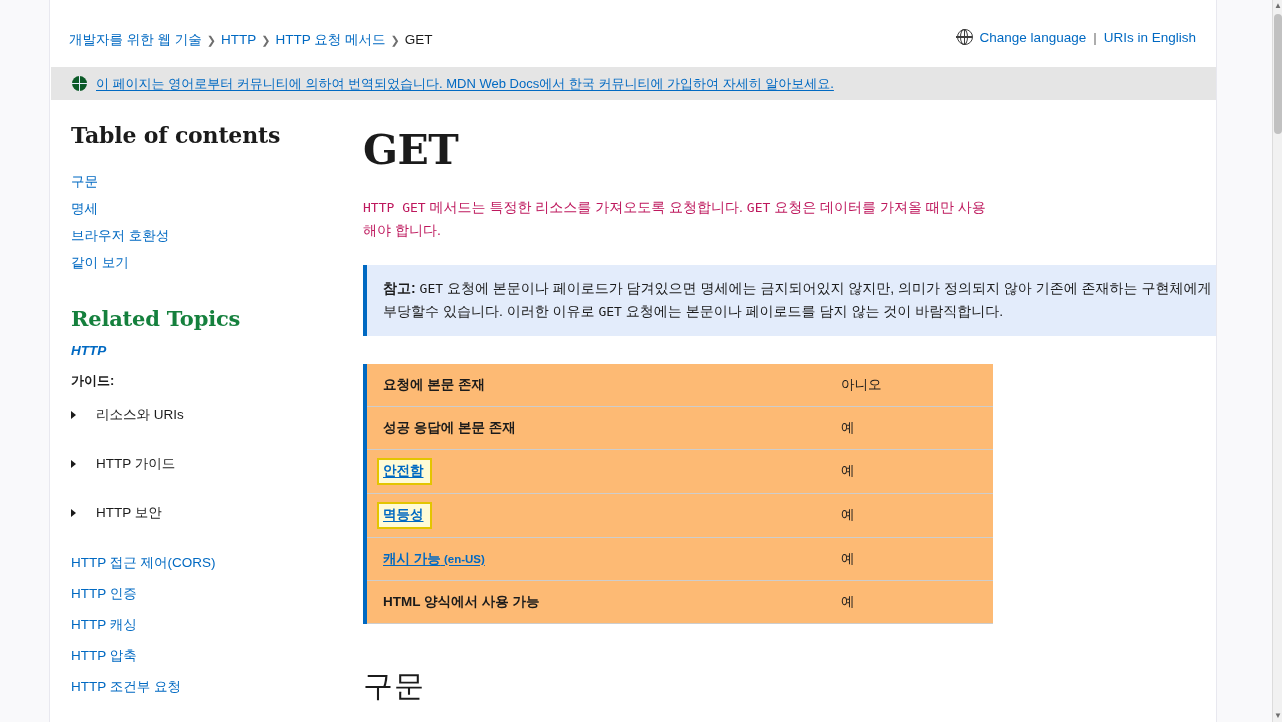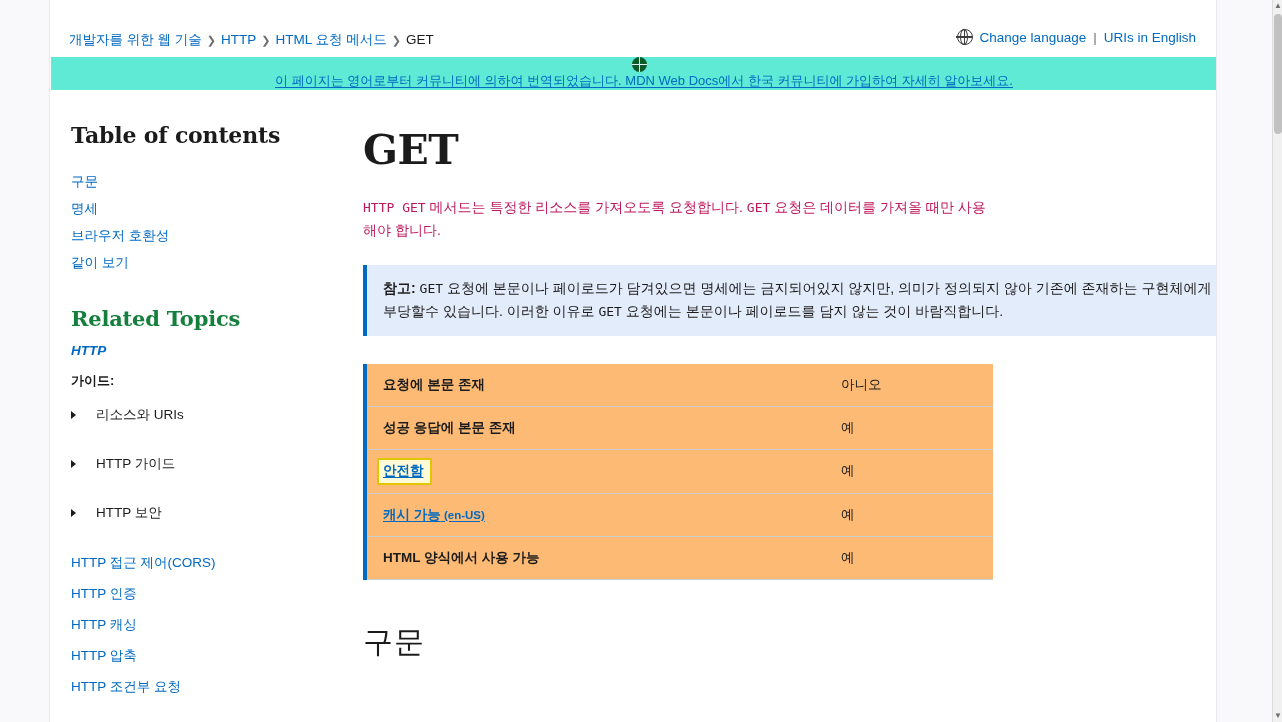--- a/index.html
+++ b/index.html
@@ -95,27 +95,26 @@
     position: absolute; left: 2.6px; top: -1.4px;
     width: 8px; height: 16px;
     border: 1.4px solid #3d3d3d; border-radius: 50%;
     box-sizing: border-box;
   }
   .lang-link { color: #0069c2; text-decoration: none; cursor: pointer; }
   .lang-divider { color: #6e6e6e; }
 
   
   .notice {
-    position: absolute; left: 51px; top: 57px;
+    position: absolute; left: 51px; top: 67px;
     width: 1165px; height: 33px;
-    background: #5eead4;
+    background: #e5e5e5;
     display: flex; align-items: center;
     padding-left: 21px;
     font-size: 13px;
-    flex-direction: column;
   }
   .notice .globe-badge {
     width: 15px; height: 15px; border-radius: 50%;
     background: #0b5a27;
     position: relative; margin-right: 9px; flex: none;
   }
   .notice .globe-badge::before {
     content: ""; position: absolute; left: 6.6px; top: 0;
     width: 1.3px; height: 15px; background: #e3ecfb;
   }
@@ -261,21 +260,21 @@
 </head>
 <body>
 
 <div class="page-frame">
 
   <div class="gutter-left"></div>
   <div class="gutter-right"></div>
 
   <div class="topbar">
     <nav class="breadcrumb">
-      <a href="#">개발자를 위한 웹 기술</a><span class="sep">❯</span><a href="#">HTTP</a><span class="sep">❯</span><a href="#">HTML 요청 메서드</a><span class="sep">❯</span><span class="current">GET</span>
+      <a href="#">개발자를 위한 웹 기술</a><span class="sep">❯</span><a href="#">HTTP</a><span class="sep">❯</span><a href="#">HTTP 요청 메서드</a><span class="sep">❯</span><span class="current">GET</span>
     </nav>
 
     <div class="lang-area">
       <span class="globe">
           <span class="globe-inner"></span>
         </span>
       <a class="lang-link" href="#">Change language</a>
       <span class="lang-divider">|</span>
       <a class="lang-link" href="#">URIs in English</a>
     </div>
@@ -337,20 +336,24 @@
         </tr>
         <tr>
           <td class="label">성공 응답에 본문 존재</td>
           <td class="value">예</td>
         </tr>
         <tr>
           <td class="label"><span class="focus-box"><a href="#">안전함</a></span></td>
           <td class="value">예</td>
         </tr>
         <tr>
+          <td class="label"><span class="focus-box"><a href="#">멱등성</a></span></td>
+          <td class="value">예</td>
+        </tr>
+        <tr>
           <td class="label"><a href="#">캐시 가능</a><a href="#" class="en-us" style="color:#0069c2;text-decoration:underline;"> (en-US)</a></td>
           <td class="value">예</td>
         </tr>
         <tr>
           <td class="label">HTML 양식에서 사용 가능</td>
           <td class="value">예</td>
         </tr>
       </tbody>
     </table>
 

